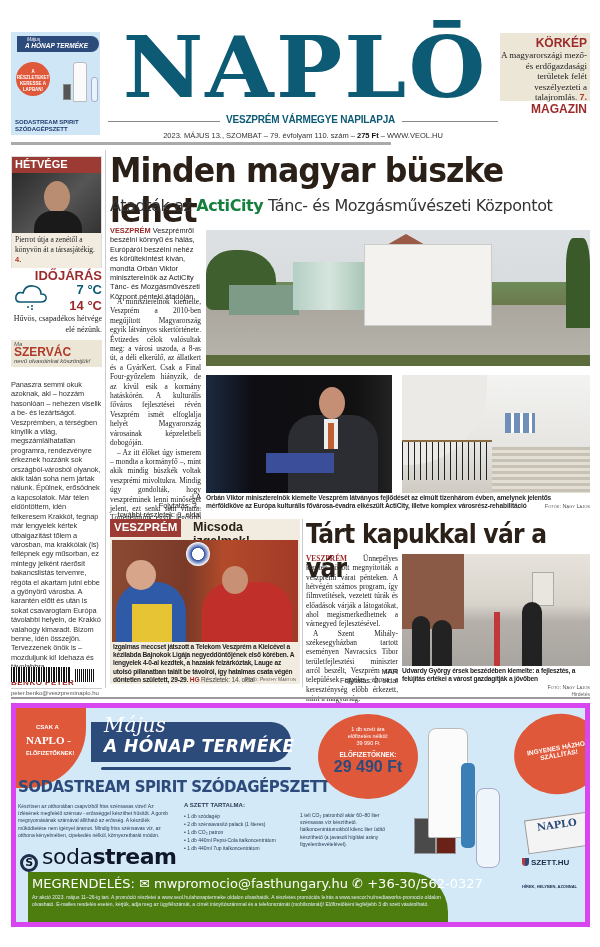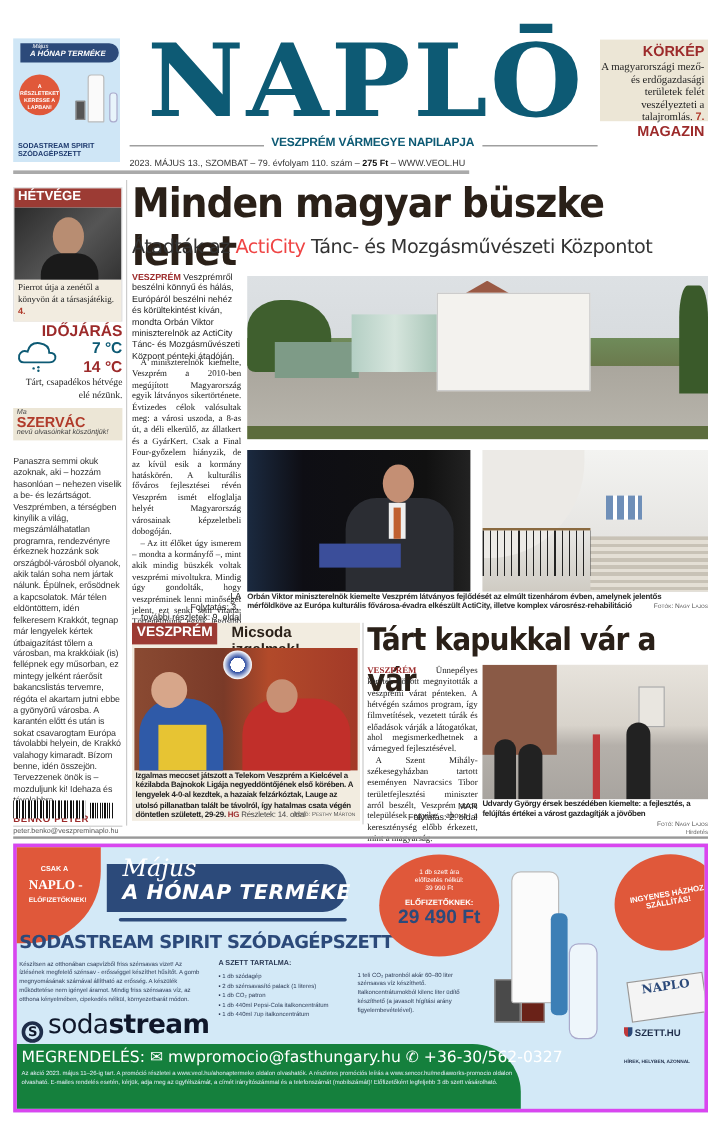--- a/index.html
+++ b/index.html
@@ -15,21 +15,21 @@
 #top-promo .machine{position:absolute;left:62px;top:30px;width:14px;height:40px;background:#fafafa;border:1px solid #bbb;border-radius:3px 3px 1px 1px}
 #top-promo .bottle{position:absolute;left:80px;top:45px;width:7px;height:25px;background:#e8f4fb;border:1px solid #aac;border-radius:3px}
 #top-promo .glass{position:absolute;left:52px;top:52px;width:8px;height:16px;background:#555;border:1px solid #888}
 #top-promo .title{position:absolute;left:4px;top:87px;font-size:6px;color:#1e3a6e;font-weight:bold;font-family:"Liberation Sans",sans-serif;line-height:7px}
 
 
 #logo{left:110px;top:26px;width:390px;text-align:center;font-family:"DejaVu Serif",serif;font-weight:bold;font-size:84px;letter-spacing:2px;color:#0d5a74;line-height:84px;transform:scaleX(1.05)}
 #subtitle-row{left:108px;top:114px;width:390px;height:14px}
 #subtitle-row .line{position:absolute;top:7px;height:1px;background:#888}
 #subtitle{left:118px;top:0;width:170px;text-align:left;font-size:10px;font-weight:bold;color:#0d5a74;font-family:"Liberation Sans",sans-serif;letter-spacing:-0.2px;position:absolute}
-#issue-line{left:108px;top:131px;width:390px;font-size:7.5px;color:#333;font-family:"Liberation Sans",sans-serif}
+#issue-line{left:108px;top:131px;width:390px;text-align:center;font-size:7.5px;color:#333;font-family:"Liberation Sans",sans-serif}
 #issue-line b{color:#111}
 #top-rule{left:11px;top:142px;width:380px;height:3px;background:#aaa}
 
 
 #korkep{left:500px;top:33px;width:90px;height:68px;background:#ece6d6;padding:3px 3px 0 0;text-align:right}
 .teaser-head{font-family:"Liberation Sans",sans-serif;font-weight:bold;font-size:12px;color:#9c2a2a}
 .teaser-text{font-family:"Liberation Serif",serif;font-size:9px;line-height:10.5px;color:#222}
 .teaser-text .pg{color:#b03a2a;font-weight:bold;font-family:"Liberation Sans",sans-serif}
 #magazin{left:500px;top:102px;width:90px;text-align:right;padding-right:3px}
 
@@ -58,21 +58,21 @@
 #editorial .body{margin-top:6px;font-size:7.4px;line-height:9.4px;font-family:"Liberation Sans",sans-serif;color:#333;letter-spacing:-0.1px}
 #editorial .author{margin-top:6px;font-size:8px;font-weight:bold;color:#9c2a2a;font-family:"Liberation Sans",sans-serif;letter-spacing:0.5px}
 #editorial .email{font-size:6px;color:#555;font-family:"Liberation Sans",sans-serif;border-top:1px solid #ccc;margin-top:1px;padding-top:1px}
 #barcode{left:11px;top:667px;width:60px;height:15px;background:repeating-linear-gradient(90deg,#111 0 1px,#fff 1px 2px,#111 2px 4px,#fff 4px 5px)}
 #barcode2{left:75px;top:669px;width:20px;height:13px;background:repeating-linear-gradient(90deg,#111 0 1px,#fff 1px 2px)}
 .vrule{position:absolute;width:1px;background:#ccc}
 
 
 #headline{left:110px;top:150px;width:480px;font-size:34px;font-weight:bold;color:#2a2018;font-family:"DejaVu Sans",sans-serif;letter-spacing:-1px;line-height:40px;transform:scaleX(0.93);transform-origin:left}
 #deck{left:110px;top:196px;width:480px;font-size:16px;color:#333;font-family:"DejaVu Sans",sans-serif;letter-spacing:-0.4px}
-#deck .hl{color:#ef4444;font-weight:normal}
+#deck .hl{color:#15803d;font-weight:bold}
 #lead{left:110px;top:226px;width:91px;font-size:7.4px;line-height:9.4px;font-family:"Liberation Sans",sans-serif;color:#222}
 #lead .dl{color:#9c2a2a;font-weight:bold}
 #body{left:110px;top:297px;width:91px;font-size:7.4px;line-height:9.4px;font-family:"Liberation Serif",serif;text-align:justify;color:#222}
 #body p{text-indent:7px}
 #cont{left:110px;top:492px;width:91px;text-align:right;font-size:7.4px;line-height:9px;font-family:"Liberation Sans",sans-serif}
 
 .photo{position:absolute;overflow:hidden}
 #ph-building{left:206px;top:230px;width:384px;height:136px;background:linear-gradient(180deg,#dde1e4 0%,#d8dcdf 38%,#6f8b5a 38%,#6b7a4d 55%,#aaa69d 55%,#b6b3aa 92%,#5c6c3c 92%)}
 #ph-building .villa{position:absolute;left:158px;top:14px;width:128px;height:82px;background:#f3f2ee;border:1px solid #ccc}
 #ph-building .glass{position:absolute;left:87px;top:32px;width:72px;height:48px;background:linear-gradient(90deg,#b4cfc4,#d6e5dd,#a9c6b8)}
@@ -124,39 +124,39 @@
 #ph-castle .cross{position:absolute;left:130px;top:18px;width:22px;height:34px;background:#e9e6e0;border:1px solid #aaa}
 #ph-castle .p{position:absolute;border-radius:10px 10px 0 0;background:#222}
 #ph-castle .banner{position:absolute;left:92px;top:58px;width:6px;height:54px;background:#c0383a}
 #castle-caption{left:402px;top:667px;width:190px;font-size:6.6px;line-height:8.2px;font-weight:bold;font-family:"Liberation Sans",sans-serif;color:#222;letter-spacing:-0.2px}
 #castle-credit{right:10px;top:684px;font-size:5.5px;color:#555;font-family:"Liberation Sans",sans-serif;font-variant:small-caps}
 
 #bottom-rule{left:11px;top:697px;width:579px;height:2px;background:#999}
 #ad-label{right:10px;top:691px;font-size:5px;color:#666;font-family:"Liberation Sans",sans-serif}
 
 
-#ad{left:11px;top:703px;width:579px;height:224px;background:#d3e9f7;overflow:hidden;border:3px solid #d946ef}
+#ad{left:11px;top:703px;width:579px;height:224px;background:#d3e9f7;overflow:hidden;border:5px solid #d946ef}
 #ad .corner{position:absolute;left:-20px;top:-10px;width:90px;height:90px;border-radius:0 0 60px 0;background:#e0583a}
 #ad .corner .t1{position:absolute;left:40px;top:26px;font-size:6px;color:#fff;font-weight:bold;font-family:"Liberation Sans",sans-serif}
 #ad .corner .t2{position:absolute;left:30px;top:36px;font-size:11px;color:#fff;font-weight:bold;font-family:"Liberation Serif",serif}
 #ad .corner .t3{position:absolute;left:30px;top:52px;font-size:5.5px;color:#fff;font-weight:bold;font-family:"Liberation Sans",sans-serif}
 #ad .pill{position:absolute;left:75px;top:14px;width:200px;height:40px;background:#2c4a7a;border-radius:0 20px 20px 0}
 #ad .may{position:absolute;left:88px;top:5px;font-size:20px;color:#fff;font-style:italic;font-family:"DejaVu Serif",serif}
 #ad .month{position:absolute;left:88px;top:28px;font-size:17px;color:#fff;font-weight:bold;font-style:italic;font-family:"DejaVu Sans",sans-serif;letter-spacing:0.5px}
 #ad .pline{position:absolute;left:85px;top:59px;width:190px;height:3px;background:#2c4a7a;border-radius:2px}
 #ad .product{position:absolute;left:2px;top:70px;font-size:15px;font-weight:bold;color:#2c4a7a;font-family:"DejaVu Sans",sans-serif;letter-spacing:-0.5px}
 #ad .desc{position:absolute;left:2px;top:95px;width:155px;font-size:5px;line-height:7.2px;color:#2c3a55;font-family:"Liberation Sans",sans-serif}
 #ad .kit-title{position:absolute;left:168px;top:94px;font-size:6px;font-weight:bold;color:#2c3a55;font-family:"Liberation Sans",sans-serif}
 #ad .kit{position:absolute;left:168px;top:104px;font-size:5px;line-height:8px;color:#2c3a55;font-family:"Liberation Sans",sans-serif;list-style:none}
 #ad .kit li:before{content:"• ";font-weight:bold}
 #ad .note{position:absolute;left:284px;top:104px;width:100px;font-size:5px;line-height:7.2px;color:#2c3a55;font-family:"Liberation Sans",sans-serif}
 #ad .logo{position:absolute;left:4px;top:136px;font-size:22px;color:#0f172a;font-family:"DejaVu Sans",sans-serif;letter-spacing:-0.5px}
 #ad .logo b{font-weight:bold}
 #ad .logo .s{display:inline-block;width:18px;height:18px;border:3px solid #1e2d4a;border-radius:50%;vertical-align:-2px;margin-right:4px;font-size:11px;text-align:center;line-height:12px;font-weight:bold}
-#ad .order{position:absolute;left:0;top:164px;width:420px;height:60px;background:#15803d;border-radius:0 40px 0 0}
+#ad .order{position:absolute;left:12px;top:164px;width:420px;height:60px;background:#4d7c0f;border-radius:0 40px 0 0}
 #ad .order .h{position:absolute;left:4px;top:4px;font-size:13px;color:#fff;font-family:"DejaVu Sans",sans-serif;white-space:nowrap}
 #ad .order .fine{position:absolute;left:4px;top:22px;width:410px;font-size:5px;line-height:7px;color:#e6eefa;font-family:"Liberation Sans",sans-serif}
 #ad .price{position:absolute;left:302px;top:6px;width:100px;height:85px;border-radius:50%;background:#e0583a;color:#fff;text-align:center;font-family:"Liberation Sans",sans-serif}
 #ad .price .a{font-size:5.5px;line-height:7px;padding-top:12px}
 #ad .price .b{font-size:6.5px;font-weight:bold;margin-top:4px}
 #ad .price .c{font-size:16px;font-weight:bold;color:#2c4a7a}
 #ad .ship{position:absolute;left:498px;top:6px;width:90px;height:80px;border-radius:50%;background:#e0583a;color:#fff;text-align:center;font-family:"Liberation Sans",sans-serif;font-size:6.5px;font-weight:bold;padding-top:30px;transform:rotate(-10deg)}
 #ad .machine{position:absolute;left:412px;top:20px;width:40px;height:110px;background:#fbfbfb;border:1px solid #bbb;border-radius:8px 8px 2px 2px}
 #ad .cyl{position:absolute;left:445px;top:55px;width:14px;height:85px;background:#3c7fb6;border-radius:5px}
 #ad .btl{position:absolute;left:460px;top:80px;width:24px;height:80px;background:#eef6fb;border:1px solid #aac;border-radius:8px}
@@ -216,21 +216,21 @@
   <div class="h">IDŐJÁRÁS</div>
   <svg class="icon" viewBox="0 0 34 28">
     <path d="M6 20 Q1 20 2 14 Q4 9 9 11 Q11 3 19 4 Q27 5 27 12 Q33 12 32 17 Q31 20 27 20 Z" fill="none" stroke="#0d5a74" stroke-width="1.6"></path>
     <circle cx="14" cy="25" r="1" fill="#0d5a74"></circle>
       <circle cx="18" cy="24" r="1" fill="#0d5a74"></circle>
       <circle cx="18" cy="27" r="1" fill="#0d5a74"></circle>
   </svg>
   <div class="t1">7 °C</div>
   <div class="t2">14 °C</div>
 </div>
-<div id="weather-note" class="abs">Tárt, csapadékos hétvége elé nézünk.</div>
+<div id="weather-note" class="abs">Hűvös, csapadékos hétvége elé nézünk.</div>
 
 <div id="nameday" class="abs">
   <div class="ma">Ma</div>
   <div class="name">SZERVÁC</div>
   <div class="txt">nevű olvasóinkat köszöntjük!</div>
 </div>
 
 <div id="editorial" class="abs">
   <div class="body">Panaszra semmi okuk azoknak, aki – hozzám hasonlóan – nehezen viselik a be- és lezártságot. Veszprémben, a térségben kinyílik a világ, megszámlálhatatlan programra, rendezvényre érkeznek hozzánk sok országból-városból olyanok, akik talán soha nem jártak nálunk. Épülnek, erősödnek a kapcsolatok. Már télen eldöntöttem, idén felkeresem Krakkót, tegnap már lengyelek kértek útbaigazítást tőlem a városban, ma krakkóiak (is) fellépnek egy műsorban, ez mintegy jelként ráerősít bakancslistás tervemre, régóta el akartam jutni ebbe a gyönyörű városba. A karantén előtt és után is sokat csavarogtam Európa távolabbi helyein, de Krakkó valahogy kimaradt. Bízom benne, idén összejön. Tervezzenek önök is – mozduljunk ki! Idehaza és távolabbra.</div>
   <div class="author">BENKŐ PÉTER</div>

